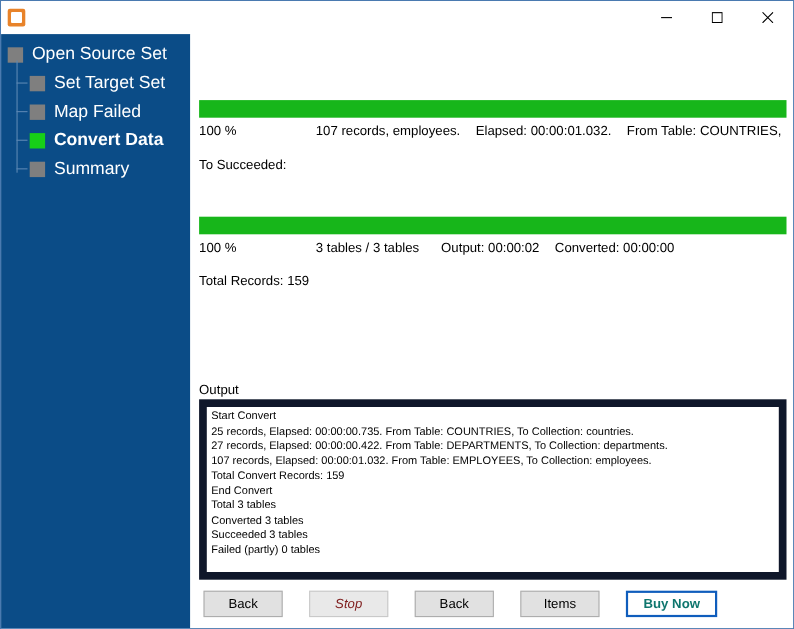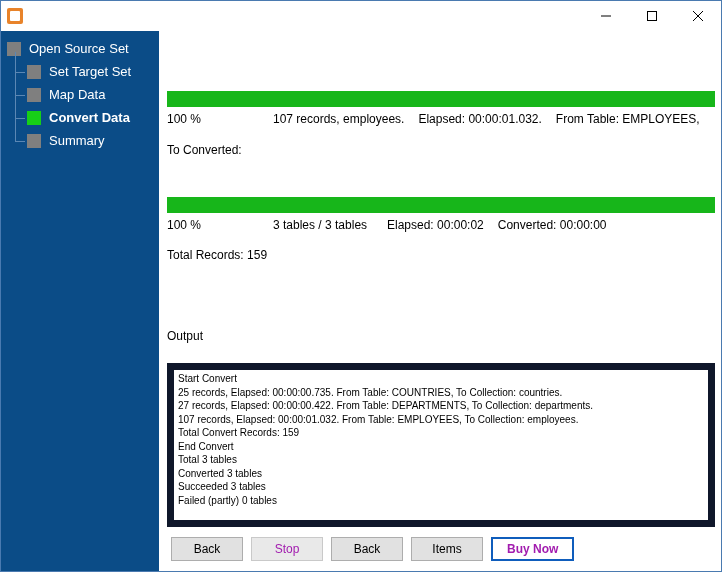--- a/index.html
+++ b/index.html
@@ -41,40 +41,40 @@
     display: flex; align-items: center; justify-content: center;
     color: #000;
   }
   .win-btn svg { width: 10px; height: 10px; }
 
   .content {
     display: flex;
     height: calc(100% - 30px);
   }
   .sidebar {
-    width: 158px;
+    width: 172px;
     background: #0b4c87;
     padding: 10px 6px;
     color: #fff;
-    font-size: 13px;
+    font-size: 16px;
   }
   .tree-root { display:flex; align-items:center; margin-bottom:4px; }
   .tree-children { margin-left: 20px; position: relative; }
   .tree-children::before {
     content:"";
     position:absolute;
     left: -12px;
     top: -8px;
     bottom: 10px;
     width: 1px;
     background: #5b87b4;
   }
   .tree-item {
     display: flex;
-    align-items: flex-end;
+    align-items: center;
     padding: 4px 0;
     position: relative;
   }
   .tree-item::before {
     content:"";
     position:absolute;
     left:-12px;
     top: 12px;
     width: 10px;
     height: 1px;
@@ -114,59 +114,60 @@
     color: #000;
     margin-bottom: 2px;
     line-height: 1.4;
   }
   .progress-line .pct { width: 60px; }
   .progress-line .col2 { min-width: 100px; margin-left: 32px; }
   .middle-spacer { height: 36px; }
 
   .flex-fill { flex: 1 1 auto; }
 
-  .output-label { margin-top: 8px; margin-bottom: 20px; }
+  .output-label { margin-top: 8px; margin-bottom: 2px; }
   .output-box {
     border: 7px solid #0f172a;
     height: 164px;
     padding: 2px 4px;
     overflow-y: auto;
     white-space: pre-line;
     position: relative;
     line-height: 1.35;
     font-size: 10px;
   }
 
   .button-row {
     display: flex;
-    gap: 8px;
+    gap: 24px;
     padding: 10px 4px 4px 4px;
     justify-content: flex-start;
   }
   .btn {
     min-width: 72px;
     height: 24px;
     padding: 0 10px;
     font: inherit;
     background: #e1e1e1;
     border: 1px solid #adadad;
     cursor: pointer;
   }
   .btn.wide { min-width: 100px; }
   .btn:disabled {
-    color: #a21caf;
+    color: #7f1d1d;
     background: #e9e9e9;
     border-color: #c9c9c9;
     cursor: default;
+    font-style: italic;
   }
   .btn.accent {
     border: 2px solid #0f5dbc;
     background: #fff;
     font-weight: 700;
-    color: #a21caf;
+    color: #0f766e;
     padding: 0 14px;
   }
   ::-webkit-scrollbar { width: 16px; }
   ::-webkit-scrollbar-track { background: #f0f0f0; }
   ::-webkit-scrollbar-thumb { background: #c2c2c2; }
 </style>
 </head>
 <body>
 
 <div class="titlebar">
@@ -196,52 +197,52 @@
       <span class="tree-box"></span>
       <span>Open Source Set</span>
     </div>
     <div class="tree-children">
       <div class="tree-item">
         <span class="tree-box"></span>
         <span class="tree-label">Set Target Set</span>
       </div>
       <div class="tree-item">
         <span class="tree-box"></span>
-        <span class="tree-label">Map Data</span>
+        <span class="tree-label">Map Failed</span>
       </div>
       <div class="tree-item">
         <span class="tree-box active"></span>
         <span class="tree-label bold">Convert Data</span>
       </div>
       <div class="tree-item">
         <span class="tree-box"></span>
         <span class="tree-label">Summary</span>
       </div>
     </div>
   </div>
 
   <div class="main">
     <div class="progress-area">
       <div class="spacer-top"></div>
       <div class="progress-bar"></div>
       <div class="progress-line">
         <span class="pct">100 %</span>
         <span class="col2">107 records, employees.</span>
         <span>Elapsed: 00:00:01.032.</span>
-        <span>From Table: EMPLOYEES,</span>
-        <span>To Converted:</span>
+        <span>From Table: COUNTRIES,</span>
+        <span>To Succeeded:</span>
       </div>
 
       <div class="middle-spacer"></div>
 
       <div class="progress-bar"></div>
       <div class="progress-line">
         <span class="pct">100 %</span>
         <span class="col2">3 tables / 3 tables</span>
-        <span>Elapsed: 00:00:02</span>
+        <span>Output: 00:00:02</span>
         <span>Converted: 00:00:00</span>
         <span>Total Records: 159</span>
       </div>
     </div>
 
     <div class="flex-fill"></div>
 
     <div class="output-label">Output</div>
     <div class="output-box">Start Convert
 25 records,    Elapsed: 00:00:00.735.    From Table: COUNTRIES,    To Collection: countries.

